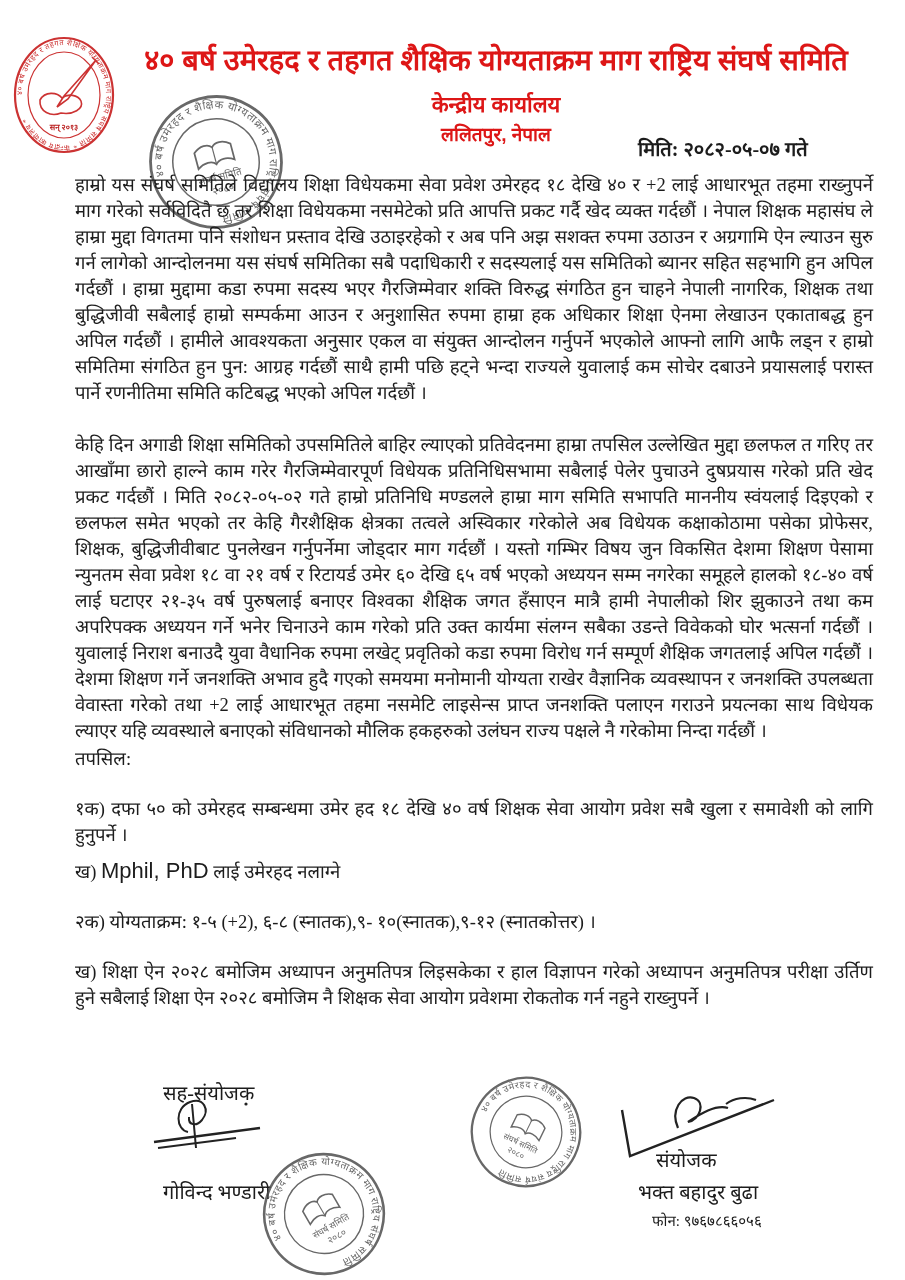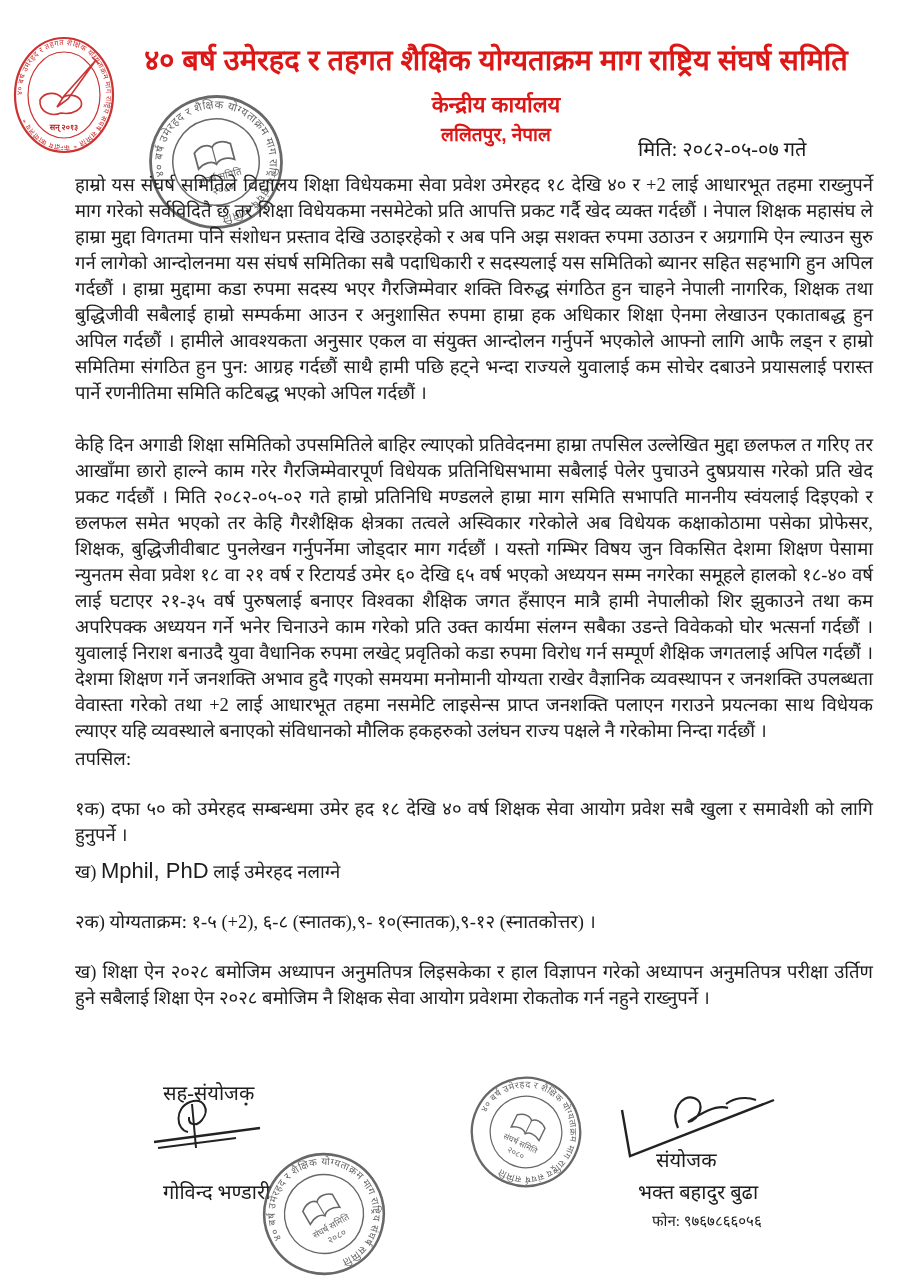--- a/index.html
+++ b/index.html
@@ -27,21 +27,21 @@
   }
   .subtitle2 {
     font-family:"Liberation Sans","DejaVu Sans",sans-serif;
     font-weight:bold; font-size:19px; margin-top:3px; color:#dd1616;
   }
   .stamp { position:absolute; opacity:.82; }
   .stamp-top   { left:146px; top:92px;  width:140px; height:140px; transform:rotate(-15deg); }
   .stamp-bl    { left:260px; top:1150px; width:128px; height:128px; transform:rotate(-30deg); }
   .stamp-bc    { left:468px; top:1074px; width:116px; height:116px; transform:rotate(26deg); }
   .slogan { position:absolute; left:255px; top:131px; font-size:22px; font-weight:bold; }
-  .dateline { position:absolute; left:638px; top:135px; font-size:20px; }
+  .dateline { position:absolute; left:638px; top:135px; font-size:20px;font-weight:bold; }
   
   .content { position:absolute; left:75px; top:172px; width:798px; font-size:18.5px; line-height:26px; }
   .para { text-align:justify; text-justify:inter-word; }
   .para + .para { margin-top:26px; }
   .tapasil { margin-top:2px; }
   .section-heading { margin-top:4px; text-align:center; font-weight:bold; font-size:20px; }
   .item { margin-top:24px; text-align:justify; }
   .item-kha1 { margin-top:10px; }
   .latin-big { font-family:"Liberation Sans","DejaVu Sans",sans-serif; font-size:22px; }
   

